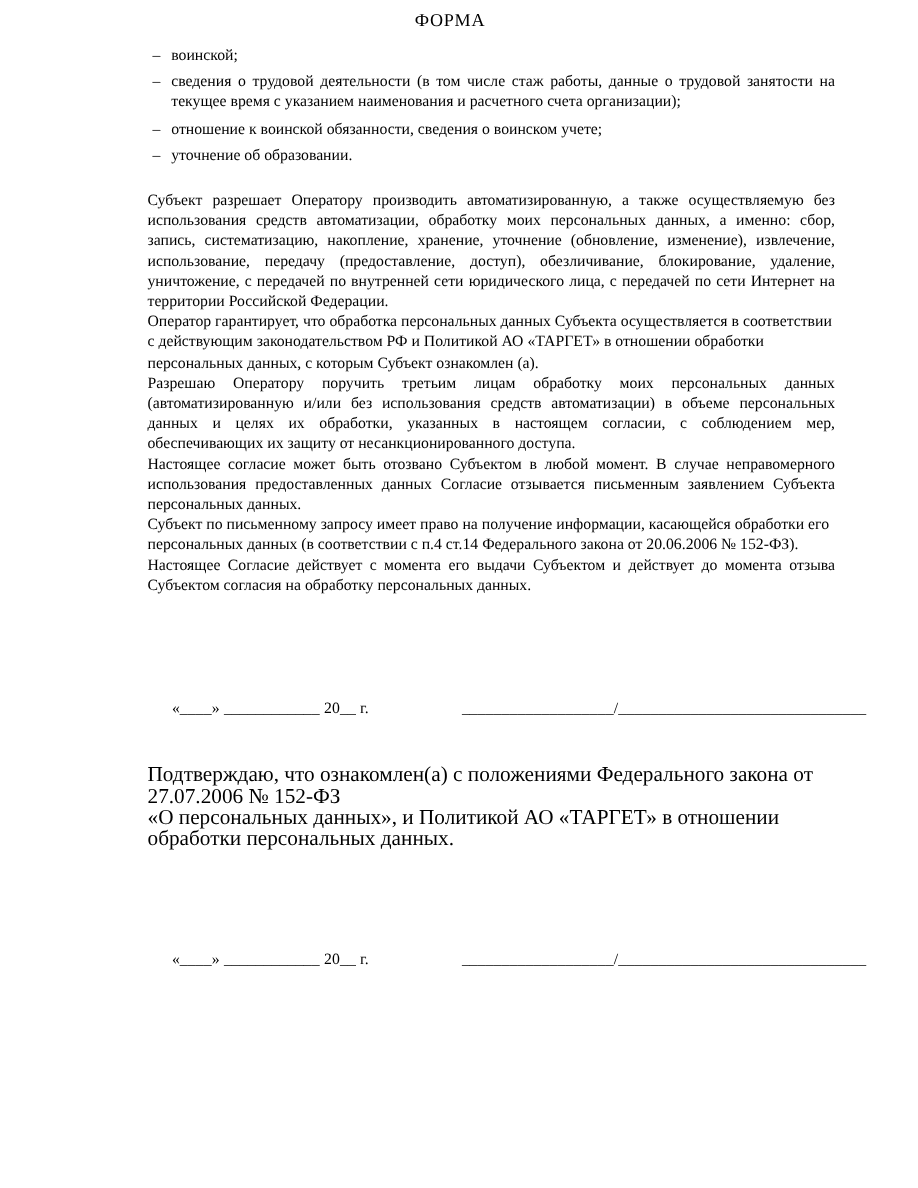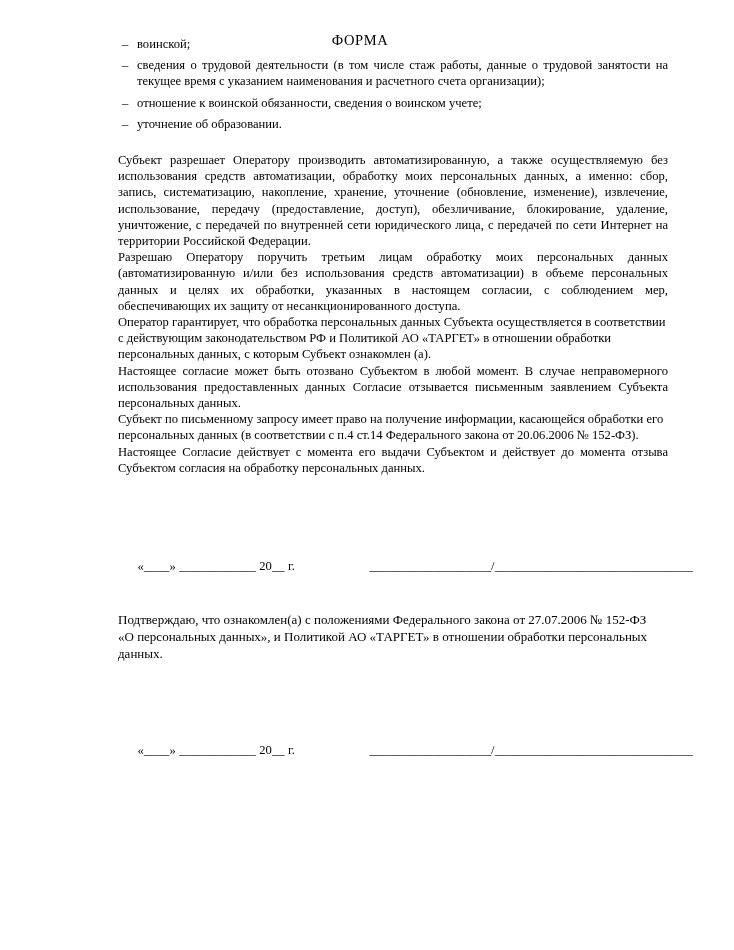--- a/index.html
+++ b/index.html
@@ -20,21 +20,21 @@
     height: 950px;
     background: #ffffff;
     overflow: hidden;
   }
   .doc-title {
     text-align: center;
     font-size: 14.5px;
     line-height: 17px;
     letter-spacing: 0.6px;
     margin: 0;
-    padding-top: 32px;
+    padding-top: 9px;
     padding-right: 14px;
     font-weight: normal;
   }
   .content {
     position: absolute;
     left: 118px;
     top: 36px;
     width: 550px;
   }
   ul.bullet-list {
@@ -86,21 +86,21 @@
     width: 232px;
     margin-top: 44px;
   }
   .sign-right {
     display: inline-block;
   }
   .gap-a { height: 22px; }
   .gap-b { height: 20px; }
   .gap-c { height: 20px; }
   .confirm-block p {
-    font-size: 13px;
+    font-size: 17px;
     line-height: 17px;
     margin: 0;
     text-align: left;
   }
 </style>
 </head>
 <body>
 
 <div class="page">
 
@@ -122,22 +122,22 @@
         <span>отношение к воинской обязанности, сведения о воинском учете;</span>
       </li>
       <li>
         <span class="dash">–</span>
         <span>уточнение об образовании.</span>
       </li>
     </ul>
 
     <div class="body-block">
       <p class="para">Субъект разрешает Оператору производить автоматизированную, а также осуществляемую без использования средств автоматизации, обработку моих персональных данных, а именно: сбор, запись, систематизацию, накопление, хранение, уточнение (обновление, изменение), извлечение, использование, передачу (предоставление, доступ), обезличивание, блокирование, удаление, уничтожение, с передачей по внутренней сети юридического лица, с передачей по сети Интернет на территории Российской Федерации.</p>
+      <p class="para flush">Оператор гарантирует, что обработка персональных данных Субъекта осуществляется в соответствии с действующим законодательством РФ и Политикой АО «ТАРГЕТ» в отношении обработки персональных данных, с которым Субъект ознакомлен (а).</p>
       <p class="para">Разрешаю Оператору поручить третьим лицам обработку моих персональных данных (автоматизированную и/или без использования средств автоматизации) в объеме персональных данных и целях их обработки, указанных в настоящем согласии, с соблюдением мер, обеспечивающих их защиту от несанкционированного доступа.</p>
-      <p class="para flush">Оператор гарантирует, что обработка персональных данных Субъекта осуществляется в соответствии с действующим законодательством РФ и Политикой АО «ТАРГЕТ» в отношении обработки персональных данных, с которым Субъект ознакомлен (а).</p>
       <p class="para">Настоящее согласие может быть отозвано Субъектом в любой момент. В случае неправомерного использования предоставленных данных Согласие отзывается письменным заявлением Субъекта персональных данных.</p>
       <p class="para flush">Субъект по письменному запросу имеет право на получение информации, касающейся обработки его персональных данных (в соответствии с п.4 ст.14 Федерального закона от 20.06.2006 № 152-ФЗ).</p>
       <p class="para">Настоящее Согласие действует с момента его выдачи Субъектом и действует до момента отзыва Субъектом согласия на обработку персональных данных.</p>
     </div>
 
     <div class="gap-a"></div>
 
     <div class="sign-row">
       <span class="sign-left">«____» ____________ 20__ г.</span><span class="sign-right">___________________/_______________________________</span>
     </div>

